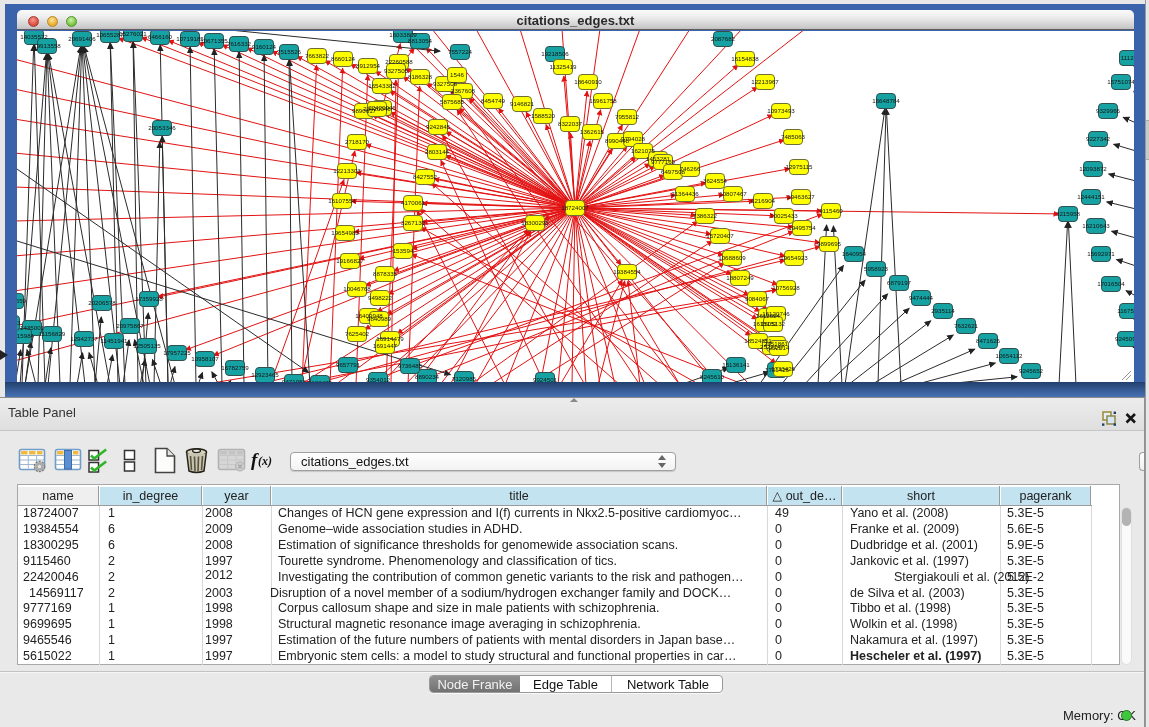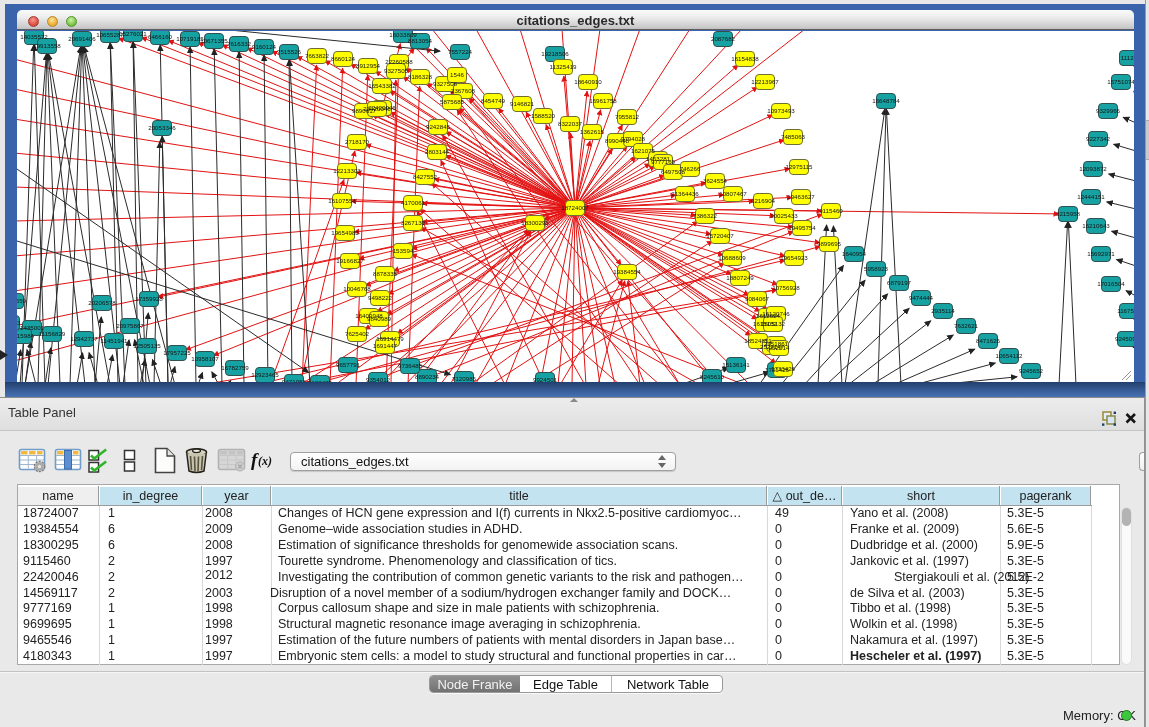--- a/index.html
+++ b/index.html
@@ -697,37 +697,37 @@
     <div style="position:absolute;left:205px;top:522px;width:109px;height:16px;line-height:15.9px;">2009</div>
     <div style="position:absolute;left:278px;top:522px;width:536px;height:16px;line-height:15.9px;">Genome–wide association studies in ADHD.</div>
     <div style="position:absolute;left:775px;top:522px;width:115px;height:16px;line-height:15.9px;">0</div>
     <div style="position:absolute;left:850px;top:522px;width:198px;height:16px;line-height:15.9px;">Franke et al. (2009)</div>
     <div style="position:absolute;left:1007px;top:522px;width:131px;height:16px;line-height:15.9px;">5.6E-5</div>
 <div style="position:absolute;left:23px;top:538px;width:122px;height:16px;line-height:15.9px;">18300295</div>
     <div style="position:absolute;left:108px;top:538px;width:143px;height:16px;line-height:15.9px;">6</div>
     <div style="position:absolute;left:205px;top:538px;width:109px;height:16px;line-height:15.9px;">2008</div>
     <div style="position:absolute;left:278px;top:538px;width:536px;height:16px;line-height:15.9px;">Estimation of significance thresholds for genomewide association scans.</div>
     <div style="position:absolute;left:775px;top:538px;width:115px;height:16px;line-height:15.9px;">0</div>
-    <div style="position:absolute;left:850px;top:538px;width:198px;height:16px;line-height:15.9px;">Dudbridge et al. (2000)</div>
+    <div style="position:absolute;left:850px;top:538px;width:198px;height:16px;line-height:15.9px;">Dudbridge et al. (2001)</div>
     <div style="position:absolute;left:1007px;top:538px;width:131px;height:16px;line-height:15.9px;">5.9E-5</div>
 <div style="position:absolute;left:23px;top:554px;width:122px;height:16px;line-height:15.9px;">9115460</div>
     <div style="position:absolute;left:108px;top:554px;width:143px;height:16px;line-height:15.9px;">2</div>
     <div style="position:absolute;left:205px;top:554px;width:109px;height:16px;line-height:15.9px;">1997</div>
     <div style="position:absolute;left:278px;top:554px;width:536px;height:16px;line-height:15.9px;">Tourette syndrome. Phenomenology and classification of tics.</div>
     <div style="position:absolute;left:775px;top:554px;width:115px;height:16px;line-height:15.9px;">0</div>
     <div style="position:absolute;left:850px;top:554px;width:198px;height:16px;line-height:15.9px;">Jankovic et al. (1997)</div>
     <div style="position:absolute;left:1007px;top:554px;width:131px;height:16px;line-height:15.9px;">5.3E-5</div>
 <div style="position:absolute;left:23px;top:570px;width:122px;height:16px;line-height:15.9px;">22420046</div>
     <div style="position:absolute;left:108px;top:570px;width:143px;height:16px;line-height:15.9px;">2</div>
     <div style="position:absolute;left:205px;top:568px;width:109px;height:16px;line-height:15.9px;">2012</div>
     <div style="position:absolute;left:278px;top:570px;width:536px;height:16px;line-height:15.9px;">Investigating the contribution of common genetic variants to the risk and pathogen…</div>
     <div style="position:absolute;left:775px;top:570px;width:115px;height:16px;line-height:15.9px;">0</div>
     <div style="position:absolute;left:894px;top:570px;width:198px;height:16px;line-height:15.9px;">Stergiakouli et al. (2012)</div>
     <div style="position:absolute;left:1007px;top:570px;width:131px;height:16px;line-height:15.9px;">5.5E-2</div>
-<div style="position:absolute;left:23px;top:586px;width:122px;height:16px;line-height:15.9px;">14569117</div>
+<div style="position:absolute;left:29px;top:586px;width:122px;height:16px;line-height:15.9px;">14569117</div>
     <div style="position:absolute;left:108px;top:586px;width:143px;height:16px;line-height:15.9px;">2</div>
     <div style="position:absolute;left:205px;top:586px;width:109px;height:16px;line-height:15.9px;">2003</div>
     <div style="position:absolute;left:270px;top:586px;width:536px;height:16px;line-height:15.9px;">Disruption of a novel member of a sodium/hydrogen exchanger family and DOCK…</div>
     <div style="position:absolute;left:775px;top:586px;width:115px;height:16px;line-height:15.9px;">0</div>
     <div style="position:absolute;left:850px;top:586px;width:198px;height:16px;line-height:15.9px;">de Silva et al. (2003)</div>
     <div style="position:absolute;left:1007px;top:586px;width:131px;height:16px;line-height:15.9px;">5.3E-5</div>
 <div style="position:absolute;left:23px;top:601px;width:122px;height:16px;line-height:15.9px;">9777169</div>
     <div style="position:absolute;left:108px;top:601px;width:143px;height:16px;line-height:15.9px;">1</div>
     <div style="position:absolute;left:205px;top:601px;width:109px;height:16px;line-height:15.9px;">1998</div>
     <div style="position:absolute;left:278px;top:601px;width:536px;height:16px;line-height:15.9px;">Corpus callosum shape and size in male patients with schizophrenia.</div>
@@ -741,21 +741,21 @@
     <div style="position:absolute;left:775px;top:617px;width:115px;height:16px;line-height:15.9px;">0</div>
     <div style="position:absolute;left:850px;top:617px;width:198px;height:16px;line-height:15.9px;">Wolkin et al. (1998)</div>
     <div style="position:absolute;left:1007px;top:617px;width:131px;height:16px;line-height:15.9px;">5.3E-5</div>
 <div style="position:absolute;left:23px;top:633px;width:122px;height:16px;line-height:15.9px;">9465546</div>
     <div style="position:absolute;left:108px;top:633px;width:143px;height:16px;line-height:15.9px;">1</div>
     <div style="position:absolute;left:205px;top:633px;width:109px;height:16px;line-height:15.9px;">1997</div>
     <div style="position:absolute;left:278px;top:633px;width:536px;height:16px;line-height:15.9px;">Estimation of the future numbers of patients with mental disorders in Japan base…</div>
     <div style="position:absolute;left:775px;top:633px;width:115px;height:16px;line-height:15.9px;">0</div>
     <div style="position:absolute;left:850px;top:633px;width:198px;height:16px;line-height:15.9px;">Nakamura et al. (1997)</div>
     <div style="position:absolute;left:1007px;top:633px;width:131px;height:16px;line-height:15.9px;">5.3E-5</div>
-<div style="position:absolute;left:23px;top:649px;width:122px;height:16px;line-height:15.9px;">4180343</div>
+<div style="position:absolute;left:23px;top:649px;width:122px;height:16px;line-height:15.9px;">5615022</div>
     <div style="position:absolute;left:108px;top:649px;width:143px;height:16px;line-height:15.9px;">1</div>
     <div style="position:absolute;left:205px;top:649px;width:109px;height:16px;line-height:15.9px;">1997</div>
     <div style="position:absolute;left:278px;top:649px;width:536px;height:16px;line-height:15.9px;">Embryonic stem cells: a model to study structural and functional properties in car…</div>
     <div style="position:absolute;left:775px;top:649px;width:115px;height:16px;line-height:15.9px;">0</div>
     <div style="position:absolute;left:850px;top:649px;width:198px;height:16px;line-height:15.9px;font-weight:bold;">Hescheler et al. (1997)</div>
     <div style="position:absolute;left:1007px;top:649px;width:131px;height:16px;line-height:15.9px;">5.3E-5</div>
 </div>
 
 <div class="abs" style="left:1121px;top:507px;width:11px;height:158px;background:#fafafa;border:1px solid #e0e0e0;border-radius:6px;"></div>
 <div class="abs" style="left:1122px;top:508px;width:9px;height:18px;background:#b3b3b3;border-radius:5px;"></div>

